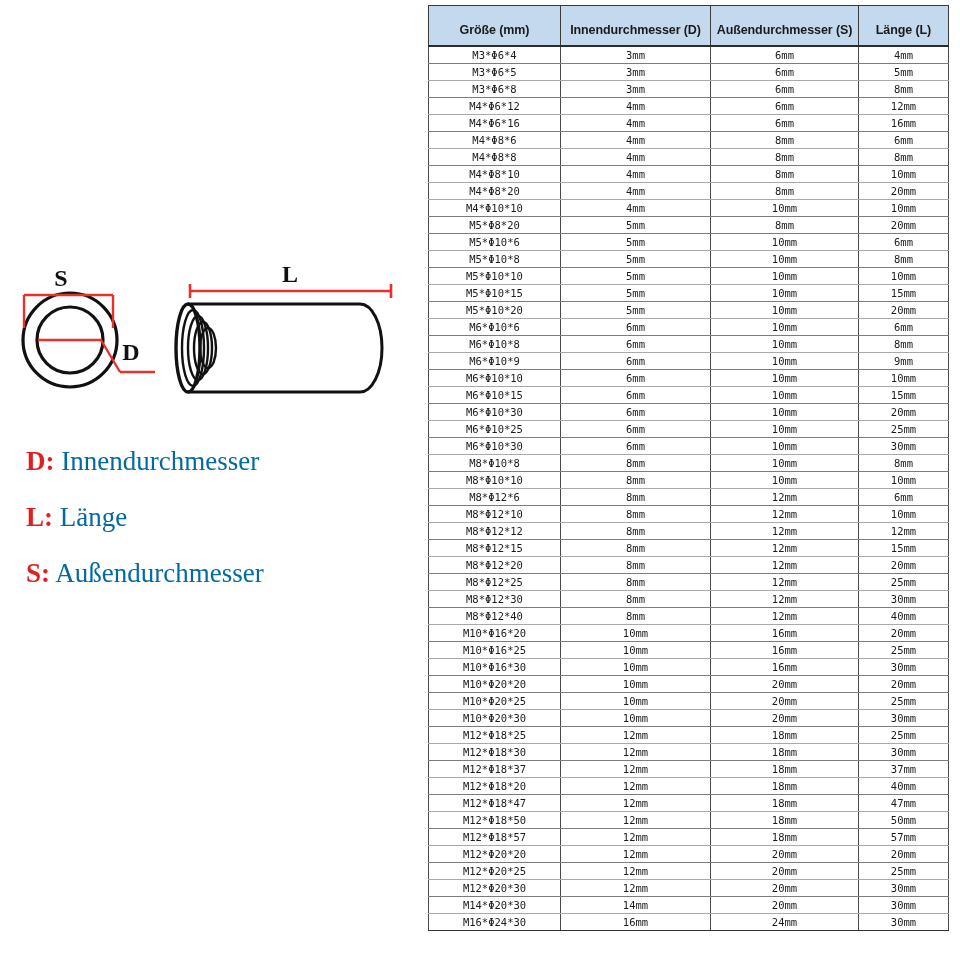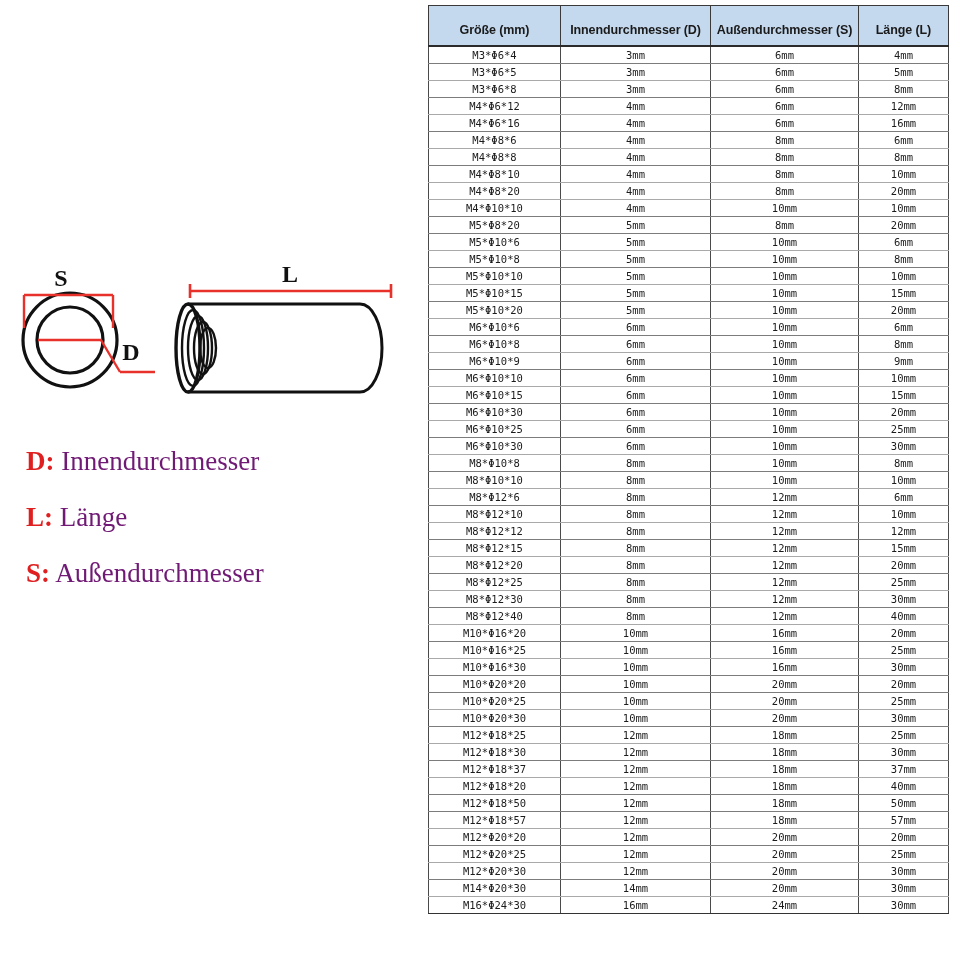--- a/index.html
+++ b/index.html
@@ -44,21 +44,21 @@
     line-height: 1.0;
     color: #111111;
     margin-bottom: 29px;
     white-space: nowrap;
   }
   .legend-key {
     color: #e02020;
     font-weight: bold;
   }
   .legend-text {
-    color: #701a75;
+    color: #0369a1;
   }
 
   
   #table-wrap {
     position: absolute;
     left: 428px;
     top: 5px;
     width: 520px;
   }
   table.spec {
@@ -445,20 +445,26 @@
           <td>12mm</td>
           <td>18mm</td>
           <td>37mm</td>
         </tr>
         <tr>
           <td>M12*Φ18*20</td>
           <td>12mm</td>
           <td>18mm</td>
           <td>40mm</td>
         </tr>
+        <tr class="alt">
+          <td>M12*Φ18*47</td>
+          <td>12mm</td>
+          <td>18mm</td>
+          <td>47mm</td>
+        </tr>
         <tr>
           <td>M12*Φ18*50</td>
           <td>12mm</td>
           <td>18mm</td>
           <td>50mm</td>
         </tr>
         <tr class="alt">
           <td>M12*Φ18*57</td>
           <td>12mm</td>
           <td>18mm</td>

